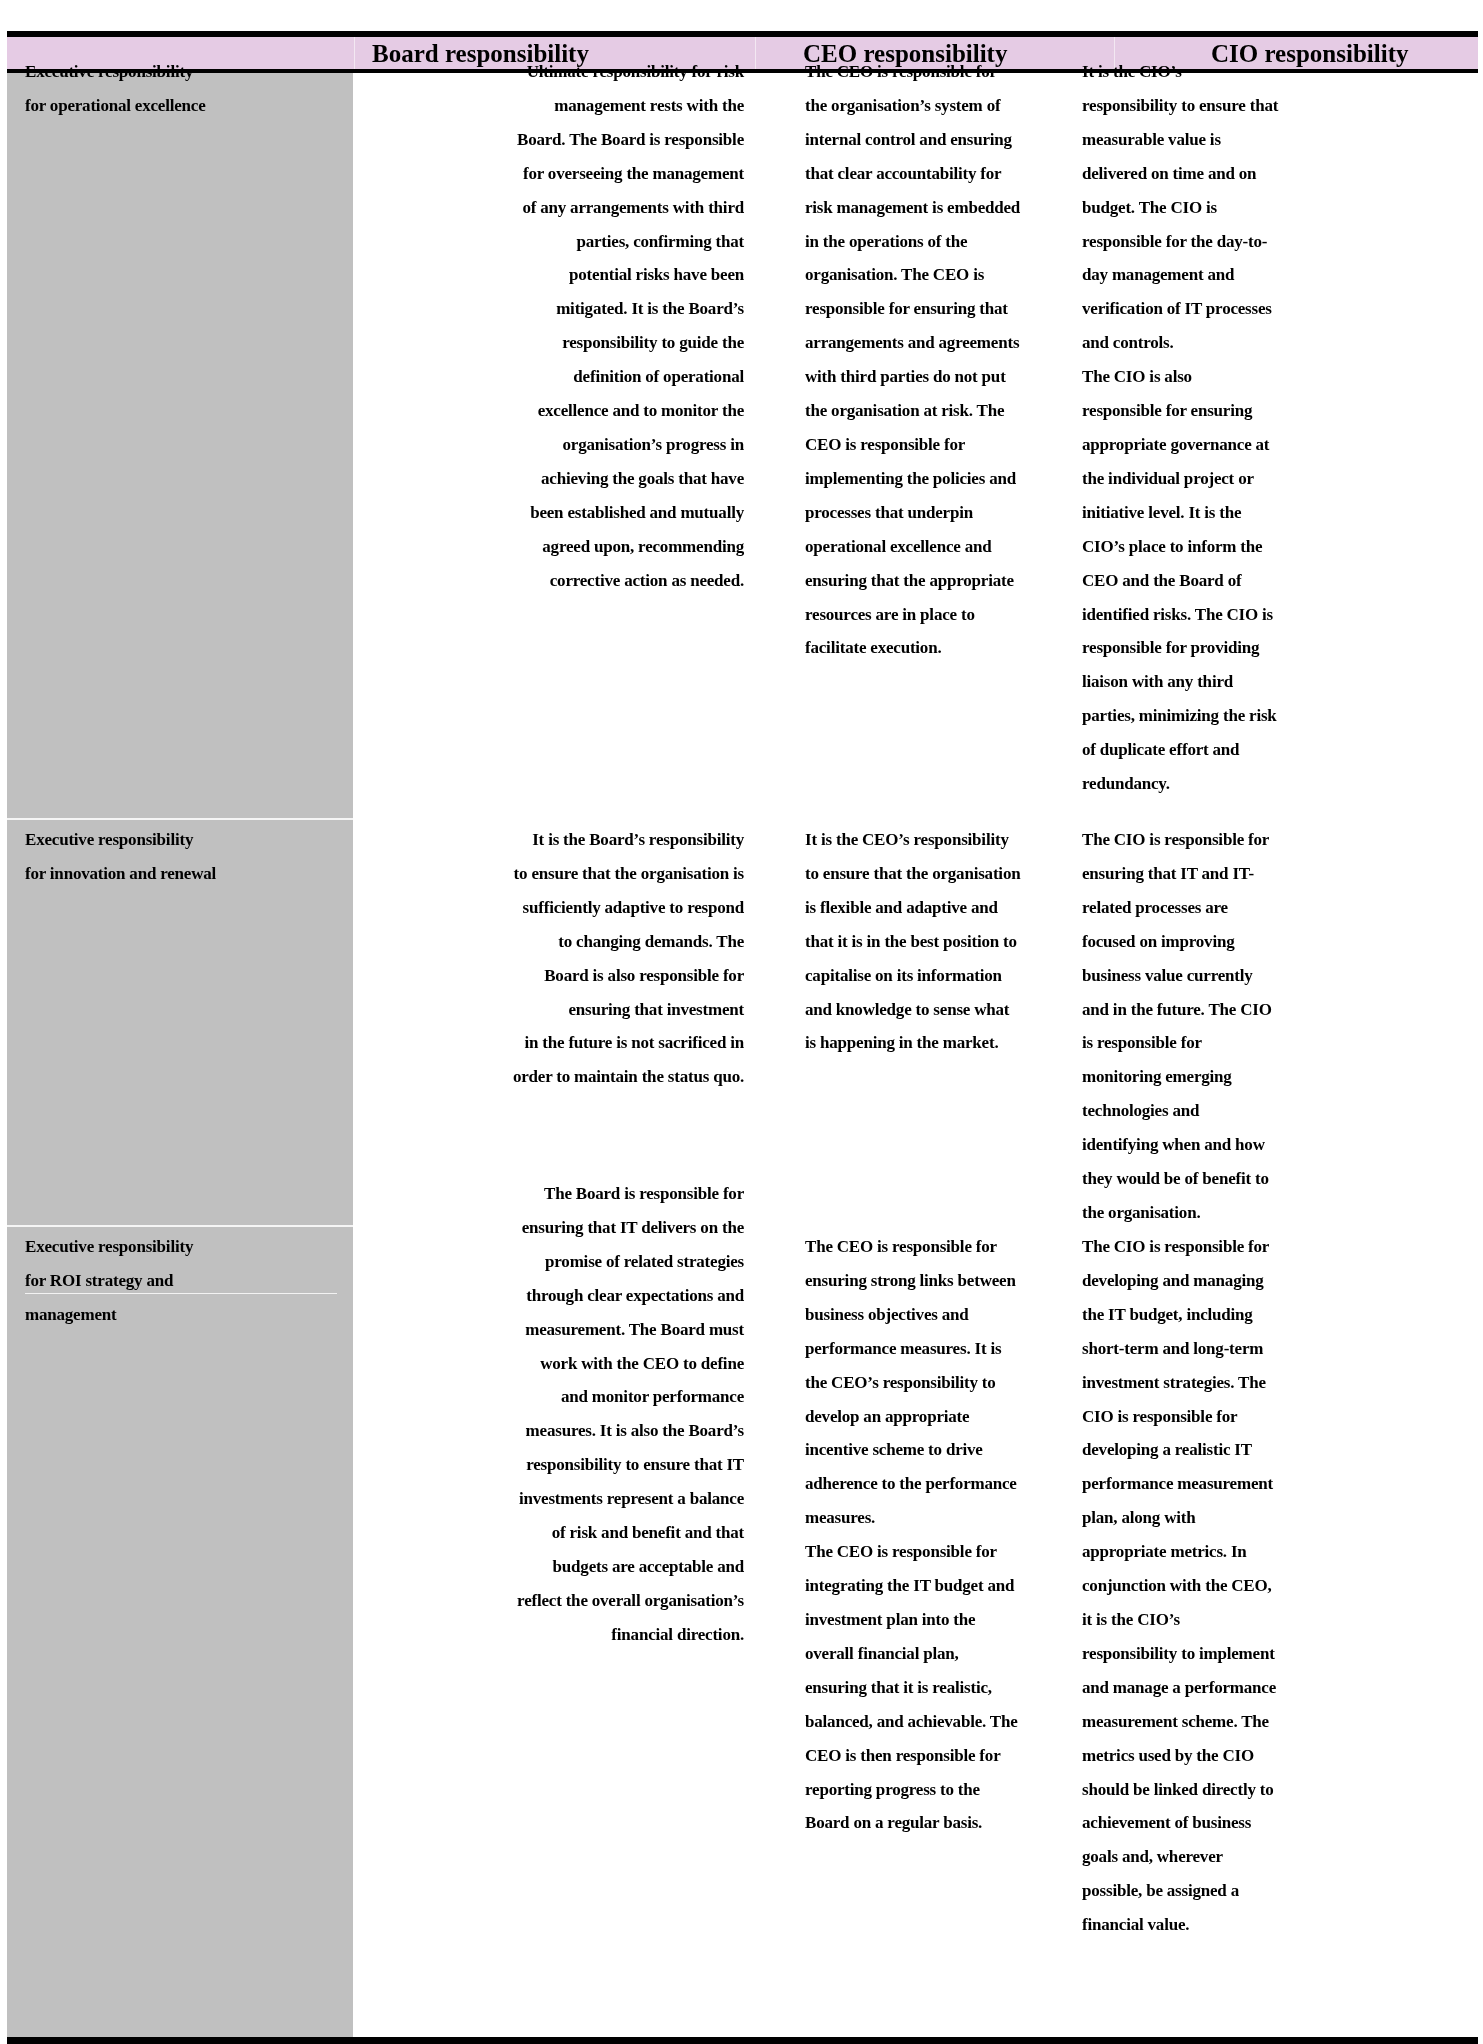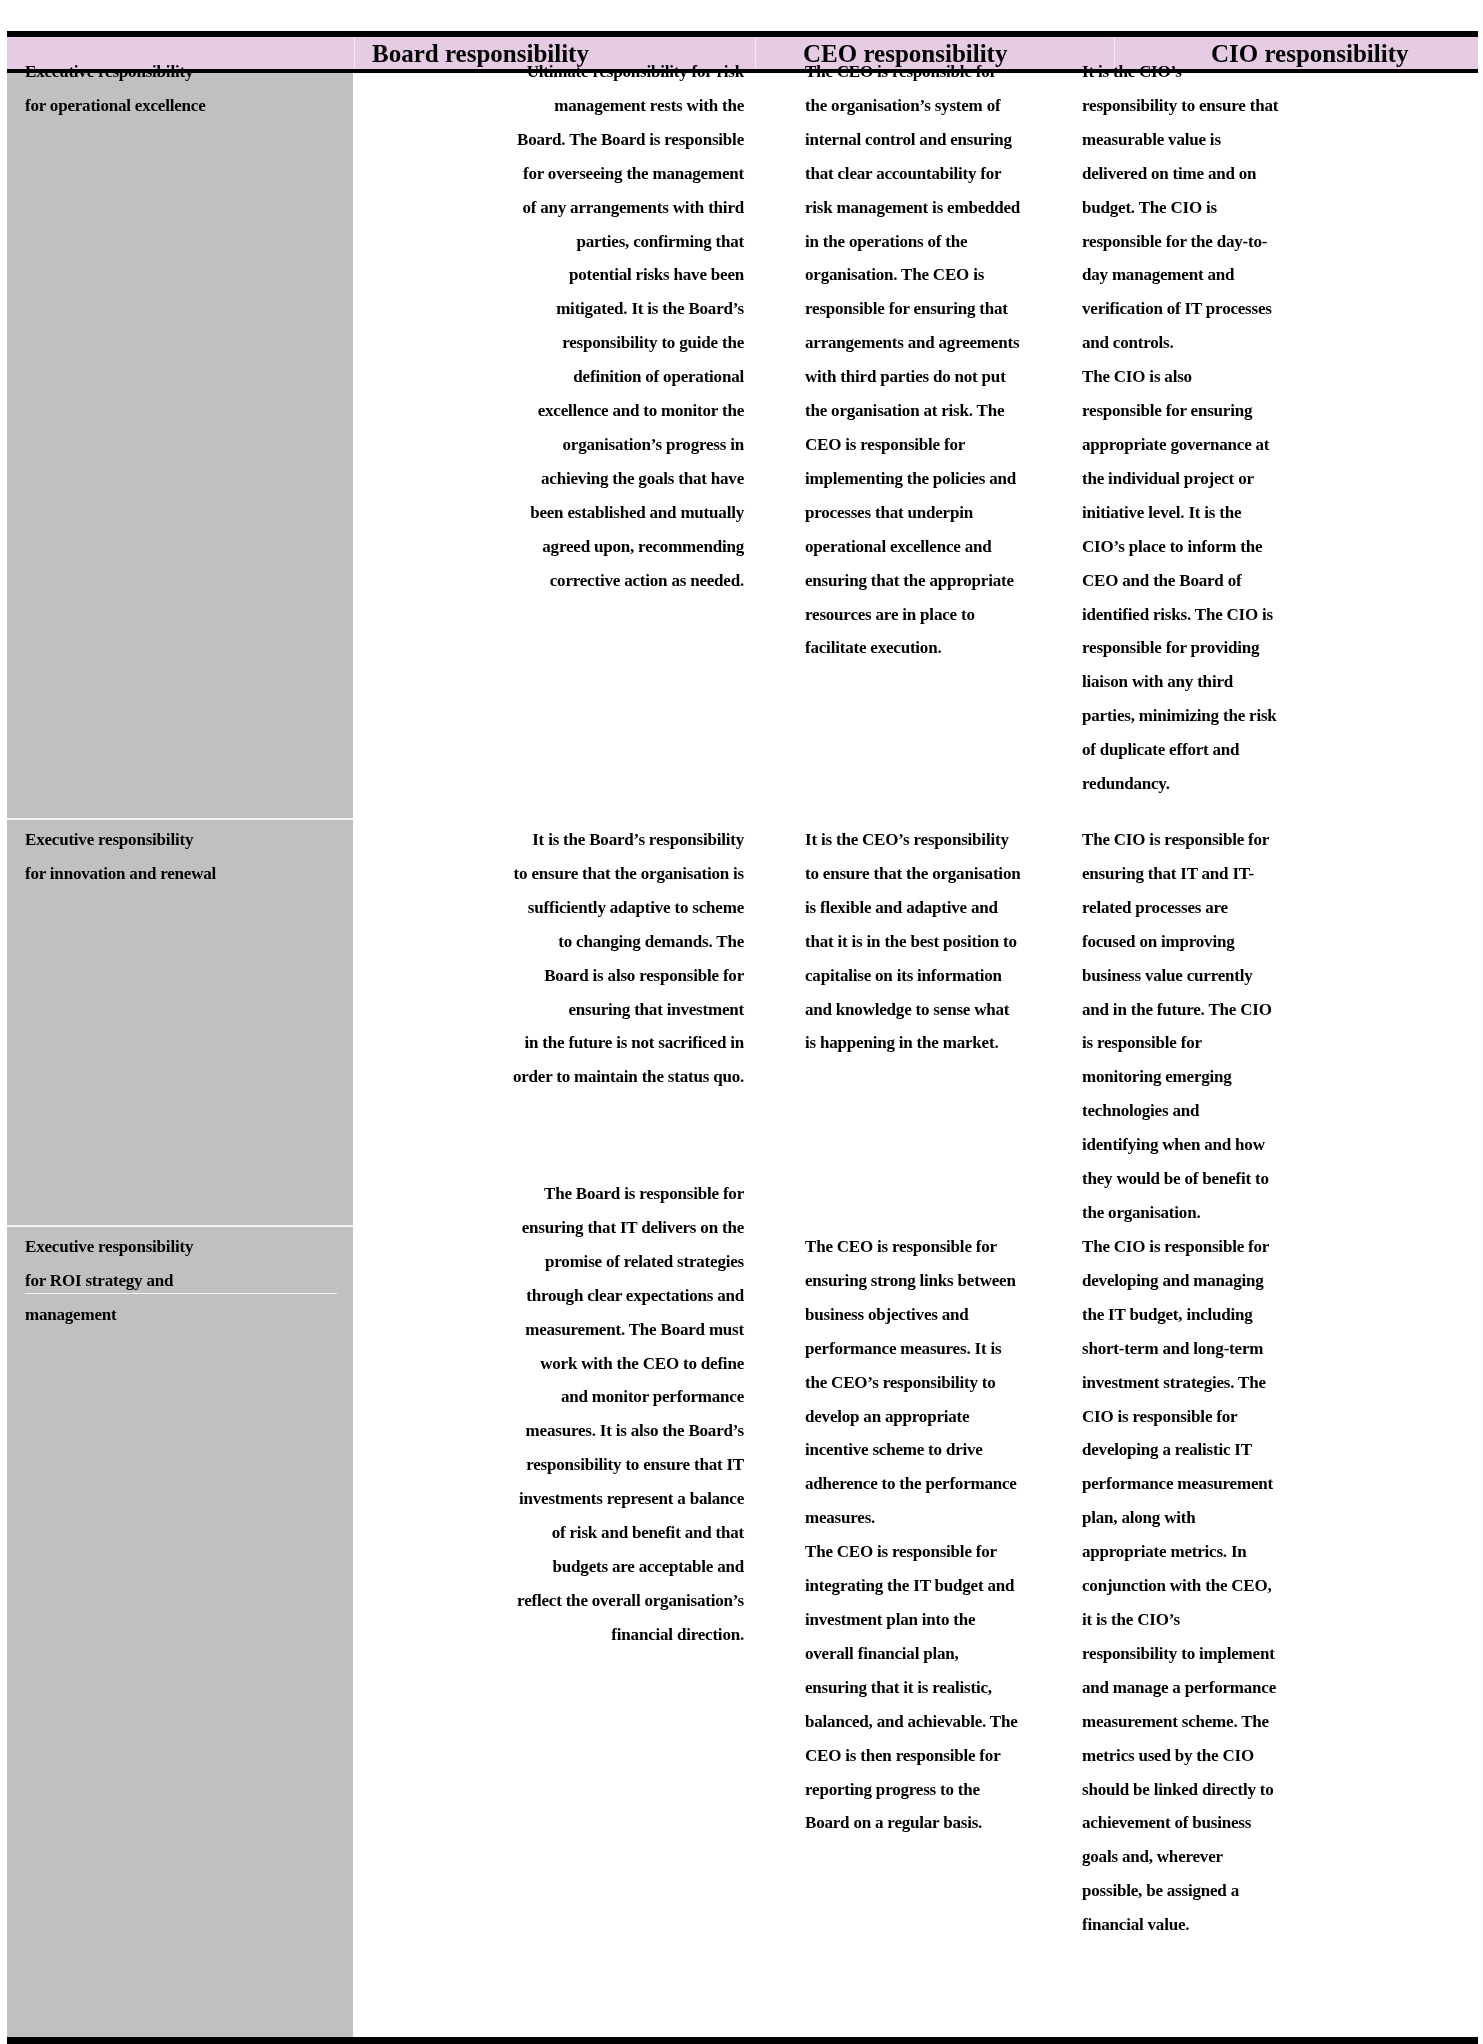--- a/index.html
+++ b/index.html
@@ -114,21 +114,21 @@
 redundancy.</span>
   </div>
 
   <div class="cell label" style="top:792px">
     <span class="para">Executive responsibility
 for innovation and renewal</span>
   </div>
   <div class="cell c-board" style="top:792px">
     <span class="para">It is the Board’s responsibility
 to ensure that the organisation is
-sufficiently adaptive to scheme
+sufficiently adaptive to respond
 to changing demands. The
 Board is also responsible for
 ensuring that investment
 in the future is not sacrificed in
 order to maintain the status quo.</span>
   </div>
   <div class="cell c-ceo" style="top:792px">
     <span class="para">It is the CEO’s responsibility
 to ensure that the organisation
 is flexible and adaptive and

